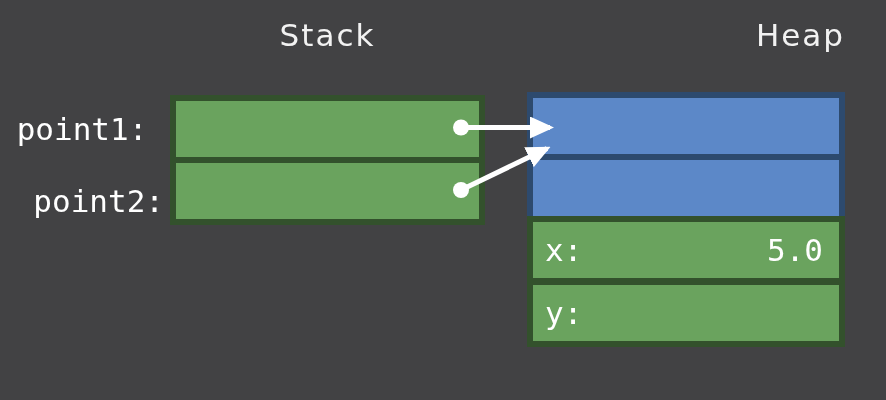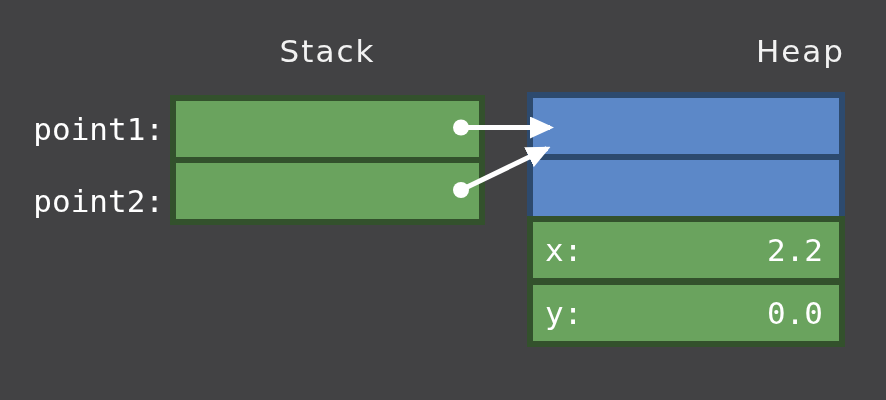--- a/index.html
+++ b/index.html
@@ -13,39 +13,39 @@
   }
   html,body{margin:0;padding:0;background:var(--background);}
   .canvas{
     position:relative;
     width:886px;height:400px;
     background:var(--background);
     overflow:hidden;
     font-family:"DejaVu Sans Mono",monospace;
   }
   .title{
-    position:absolute;top:34px;
+    position:absolute;top:18px;
     color:var(--text);
     font-family:"DejaVu Sans",sans-serif;
     font-size:31px;line-height:34px;
     letter-spacing:2px;
     text-align:center;
   }
   #title-stack{left:170px;width:315px;}
   #title-heap{left:527px;width:318px;text-align:right;}
 
   
   .var-label{
     position:absolute;left:0;width:164px;
     text-align:right;
     color:#ffffff;
     font-size:31px;line-height:56px;
     white-space:pre;
   }
-  #var-label-1{top:101px;}
+  #var-label-1{top:101px;text-align:center;}
   #var-label-2{top:173px;}
 
   
   .stack-box{
     position:absolute;left:170px;top:95px;
     width:315px;height:130px;
     box-sizing:border-box;
     background:var(--green_dark);
     padding:6px;
     display:flex;flex-direction:column;gap:6px;
@@ -107,25 +107,24 @@
   </div>
 
   <div class="heap-blue-box">
     <div class="heap-pointer-row"></div>
     <div class="heap-pointer-row"></div>
   </div>
 
   <div class="heap-green-box">
     <div class="field-row">
       <span>x:</span>
-      <span>2.2</span>
+      <span>5.0</span>
     </div>
     <div class="field-row">
       <span>y:</span>
-      <span>0.0</span>
     </div>
   </div>
 
   <svg class="overlay" viewBox="0 0 886 400">
     <defs>
       <marker id="arrowhead" markerUnits="userSpaceOnUse" markerWidth="24" markerHeight="22" refX="20" refY="11" orient="auto">
         <polygon class="arrow-head" points="0,0 24,11 0,22"></polygon>
       </marker>
     </defs>
 

